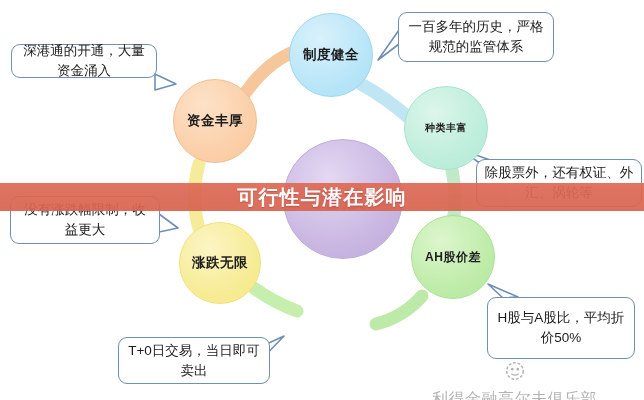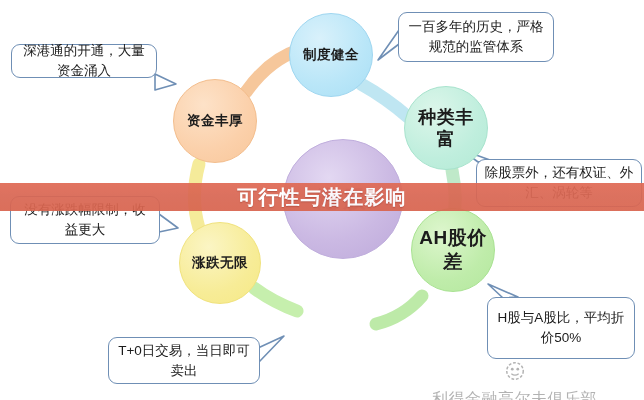--- a/index.html
+++ b/index.html
@@ -34,26 +34,26 @@
     border:1px solid #f3bd8c;font-size:13.5px;text-align:center;
   }
   #node-zhidu{
     left:289px;top:13px;width:84px;height:84px;
     background:radial-gradient(circle at 36% 30%, #d9f1fb 0%, #b9e6f8 60%, #a9dff5 100%);
     border:1px solid #9ed6f0;font-size:13.5px;
   }
   #node-zhonglei{
     left:404px;top:86px;width:84px;height:84px;
     background:radial-gradient(circle at 36% 30%, #dcf6ea 0%, #bfeedd 60%, #b3ead5 100%);
-    border:1px solid #a7e3cd;font-size:18px;
+    border:1px solid #a7e3cd;font-size:10px;
   }
   #node-ah{
-    left:411px;top:208px;width:84px;height:84px;
+    left:411px;top:215px;width:84px;height:84px;
     background:radial-gradient(circle at 36% 30%, #ddf6cd 0%, #bfecaa 60%, #b4e89e 100%);
-    border:1px solid #a8e291;font-size:19px;
+    border:1px solid #a8e291;font-size:12px;
   }
   #node-t0{
     left:296px;top:283px;width:80px;height:80px;
     background:radial-gradient(circle at 36% 30%, #e2fad2 0%, #c8f2b0 60%, #bdefa2 100%);
     border:1px solid #b0e895;font-size:13.5px;
   }
   #node-zhangdie{
     left:179px;top:222px;width:82px;height:82px;
     background:radial-gradient(circle at 36% 30%, #fbf5c4 0%, #f7ec97 60%, #f6e985 100%);
     border:1px solid #f0e27d;font-size:13.5px;
@@ -66,21 +66,21 @@
     color:#1b1b1b;font-size:13.5px;line-height:1.45;
     text-align:center;display:flex;align-items:center;justify-content:center;
     padding:3px 7px;
   }
   .callout .txt{display:block;}
 
   #callout-tl{left:11px;top:44px;width:146px;height:34px;}
   #callout-tr{left:398px;top:12px;width:156px;height:50px;}
   #callout-right{left:476px;top:159px;width:166px;height:48px;}
   #callout-ah{left:487px;top:297px;width:148px;height:62px;}
-  #callout-bl{left:108px;top:337px;width:152px;height:47px;}
+  #callout-bl{left:118px;top:337px;width:152px;height:47px;}
   #callout-left{left:10px;top:196px;width:150px;height:48px;}
 
   
   #banner{
     position:absolute;left:0;top:183px;width:644px;height:28px;
     background:linear-gradient(180deg,#e06a55 0%,#d96753 45%,#d9654f 100%);
     opacity:.93;
     display:flex;align-items:center;justify-content:center;
   }
   #banner .btxt{

